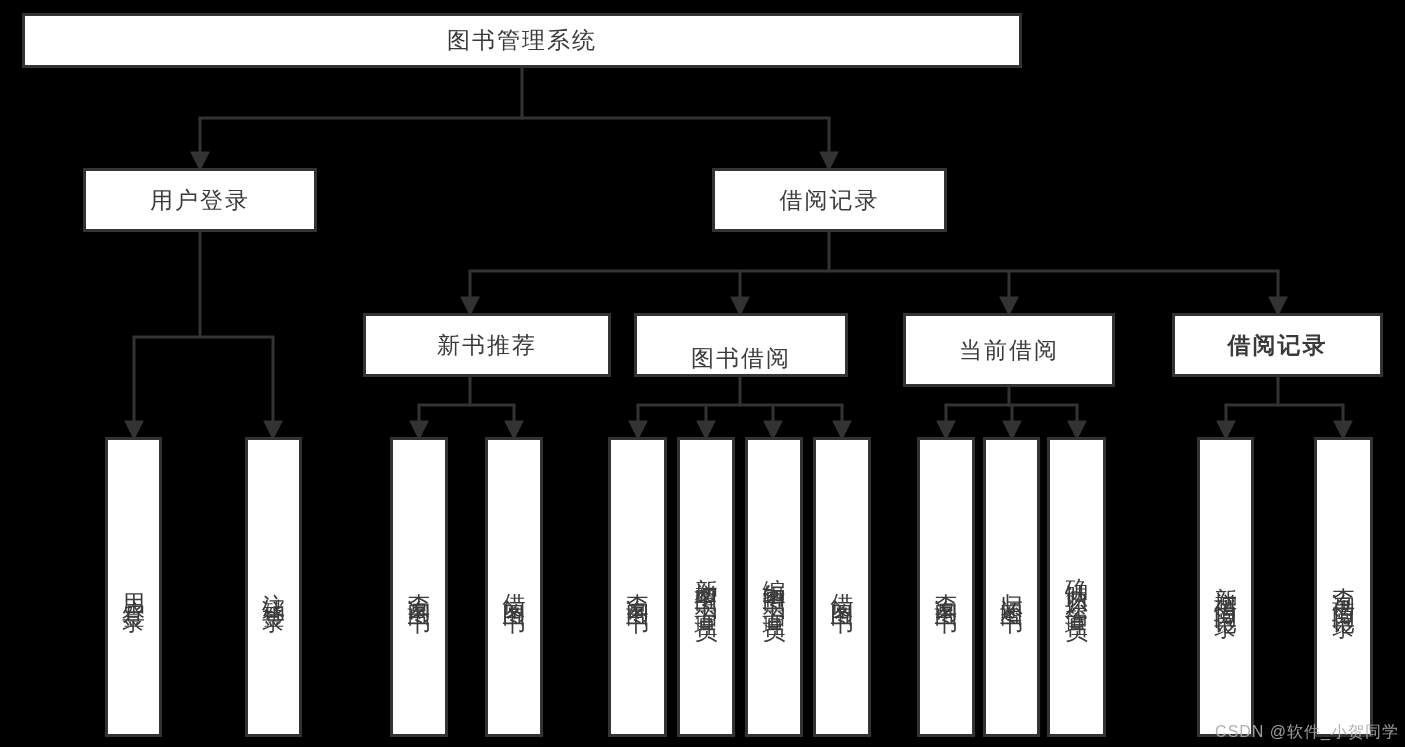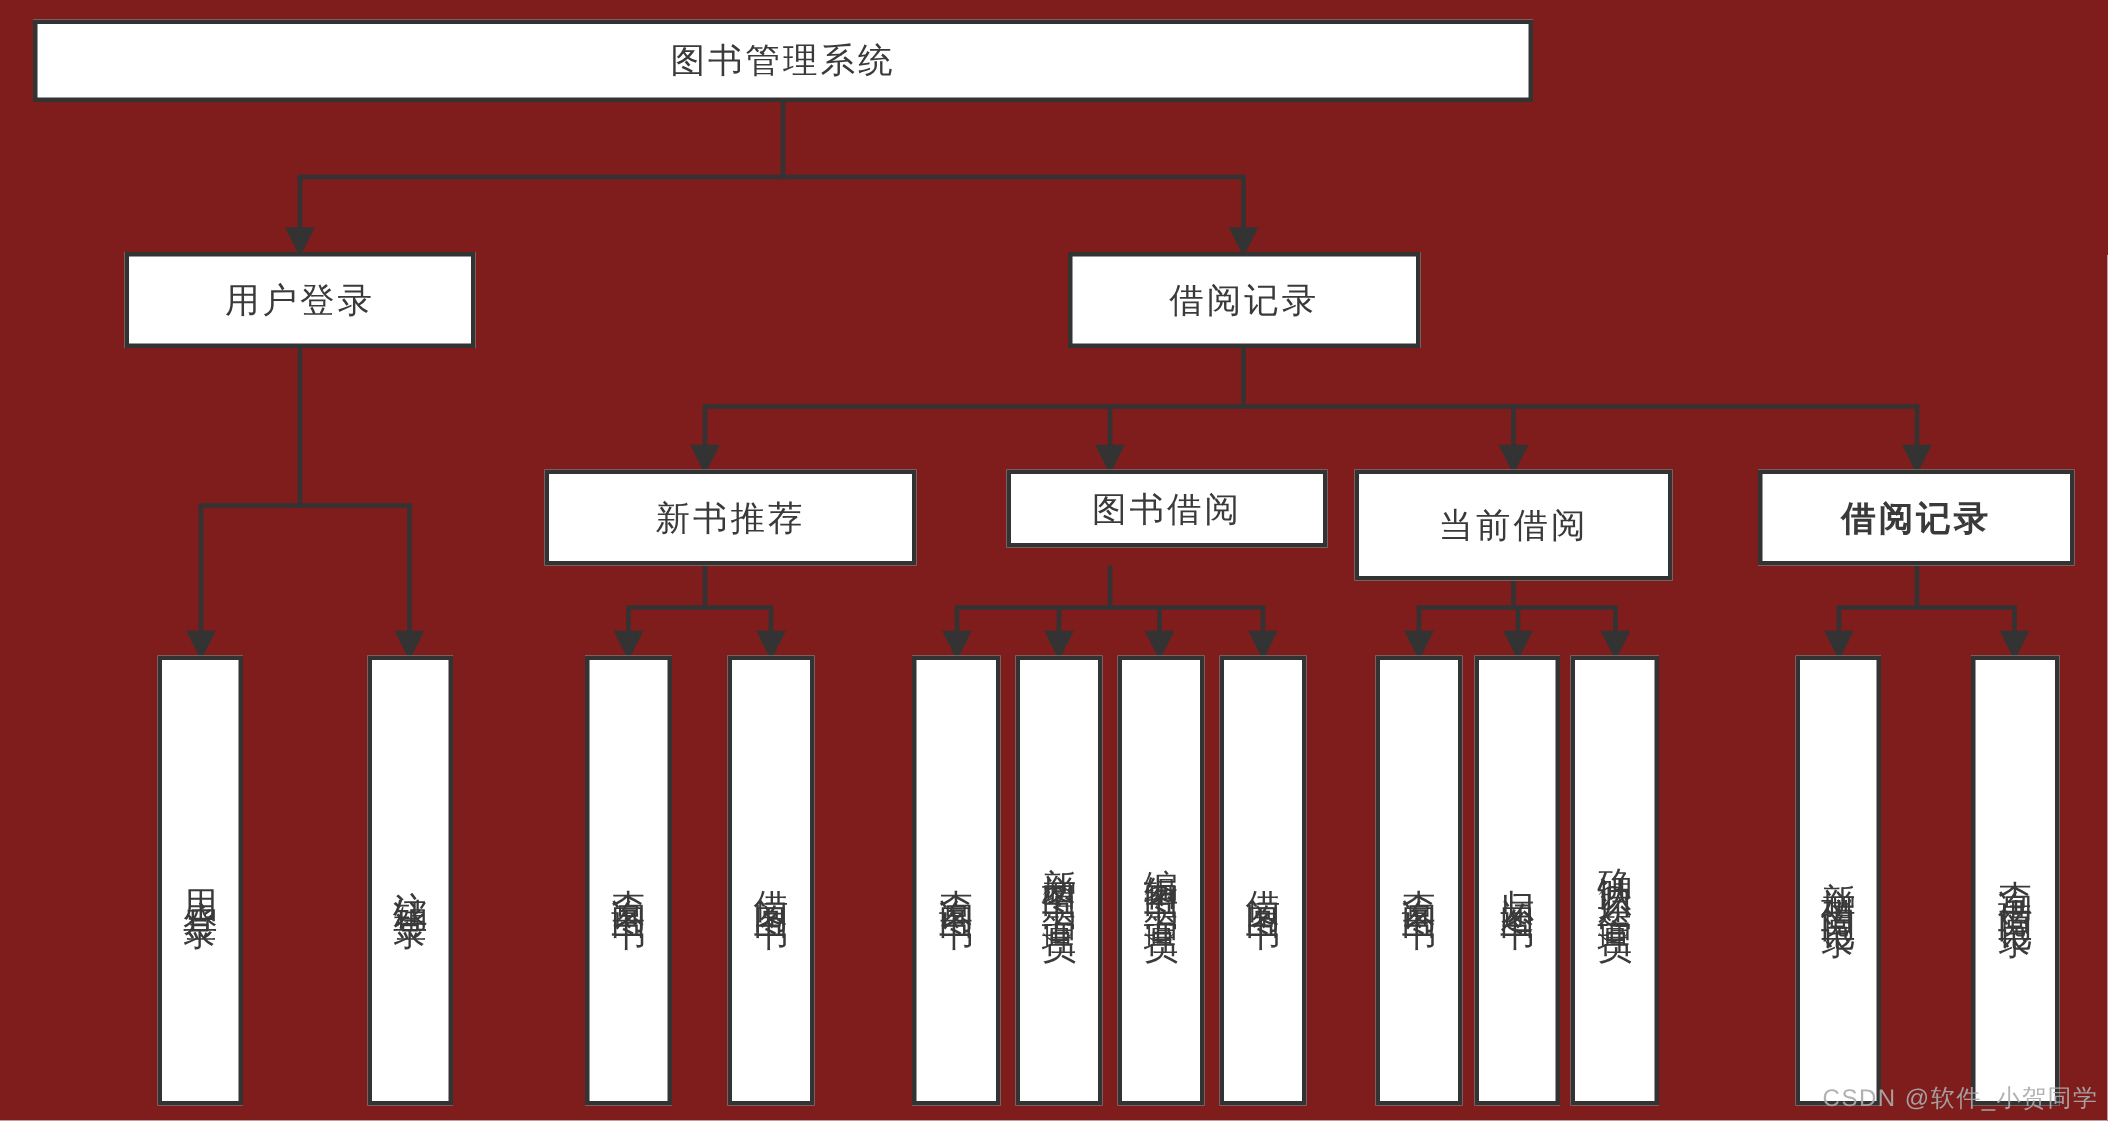--- a/index.html
+++ b/index.html
@@ -1,17 +1,17 @@
 <!DOCTYPE html>
 <html><head>
 <meta charset="utf-8">
 <style>
   html,body{margin:0;padding:0;background:#fff;}
   .stage{
-    position:relative;width:1405px;height:747px;background:#7f1d1d;
+    position:relative;width:1405px;height:747px;background:#000000;
     font-family:"Liberation Sans",sans-serif;overflow:hidden;
   }
   .svg-layer{position:absolute;left:0;top:0;}
   .box{
     position:absolute;background:#ffffff;border:3px solid #333333;
     box-sizing:border-box;display:flex;align-items:center;justify-content:center;
     color:#3a3a3a;
   }
   .hbox span{font-size:23px;letter-spacing:2px;white-space:nowrap;}
   .vbox{top:437px;height:300px;}
@@ -114,21 +114,21 @@
   <div class="box hbox" style="left:83px;top:168px;width:234px;height:64px;">
     <span>用户登录</span>
   </div>
   <div class="box hbox" style="left:712px;top:168px;width:235px;height:64px;">
     <span>借阅记录</span>
   </div>
 
   <div class="box hbox" style="left:363px;top:313px;width:248px;height:64px;">
     <span>新书推荐</span>
   </div>
-  <div class="box hbox" style="left:671px;top:313px;width:214px;height:52px;">
+  <div class="box hbox" style="left:634px;top:313px;width:214px;height:64px;align-items:flex-end;">
     <span>图书借阅</span>
   </div>
   <div class="box hbox" style="left:903px;top:313px;width:212px;height:74px;">
     <span>当前借阅</span>
   </div>
   <div class="box hbox" style="left:1172px;top:313px;width:211px;height:64px;font-weight:bold;">
     <span>借阅记录</span>
   </div>
 
   <div class="box vbox" style="left:105px;width:57px;">

